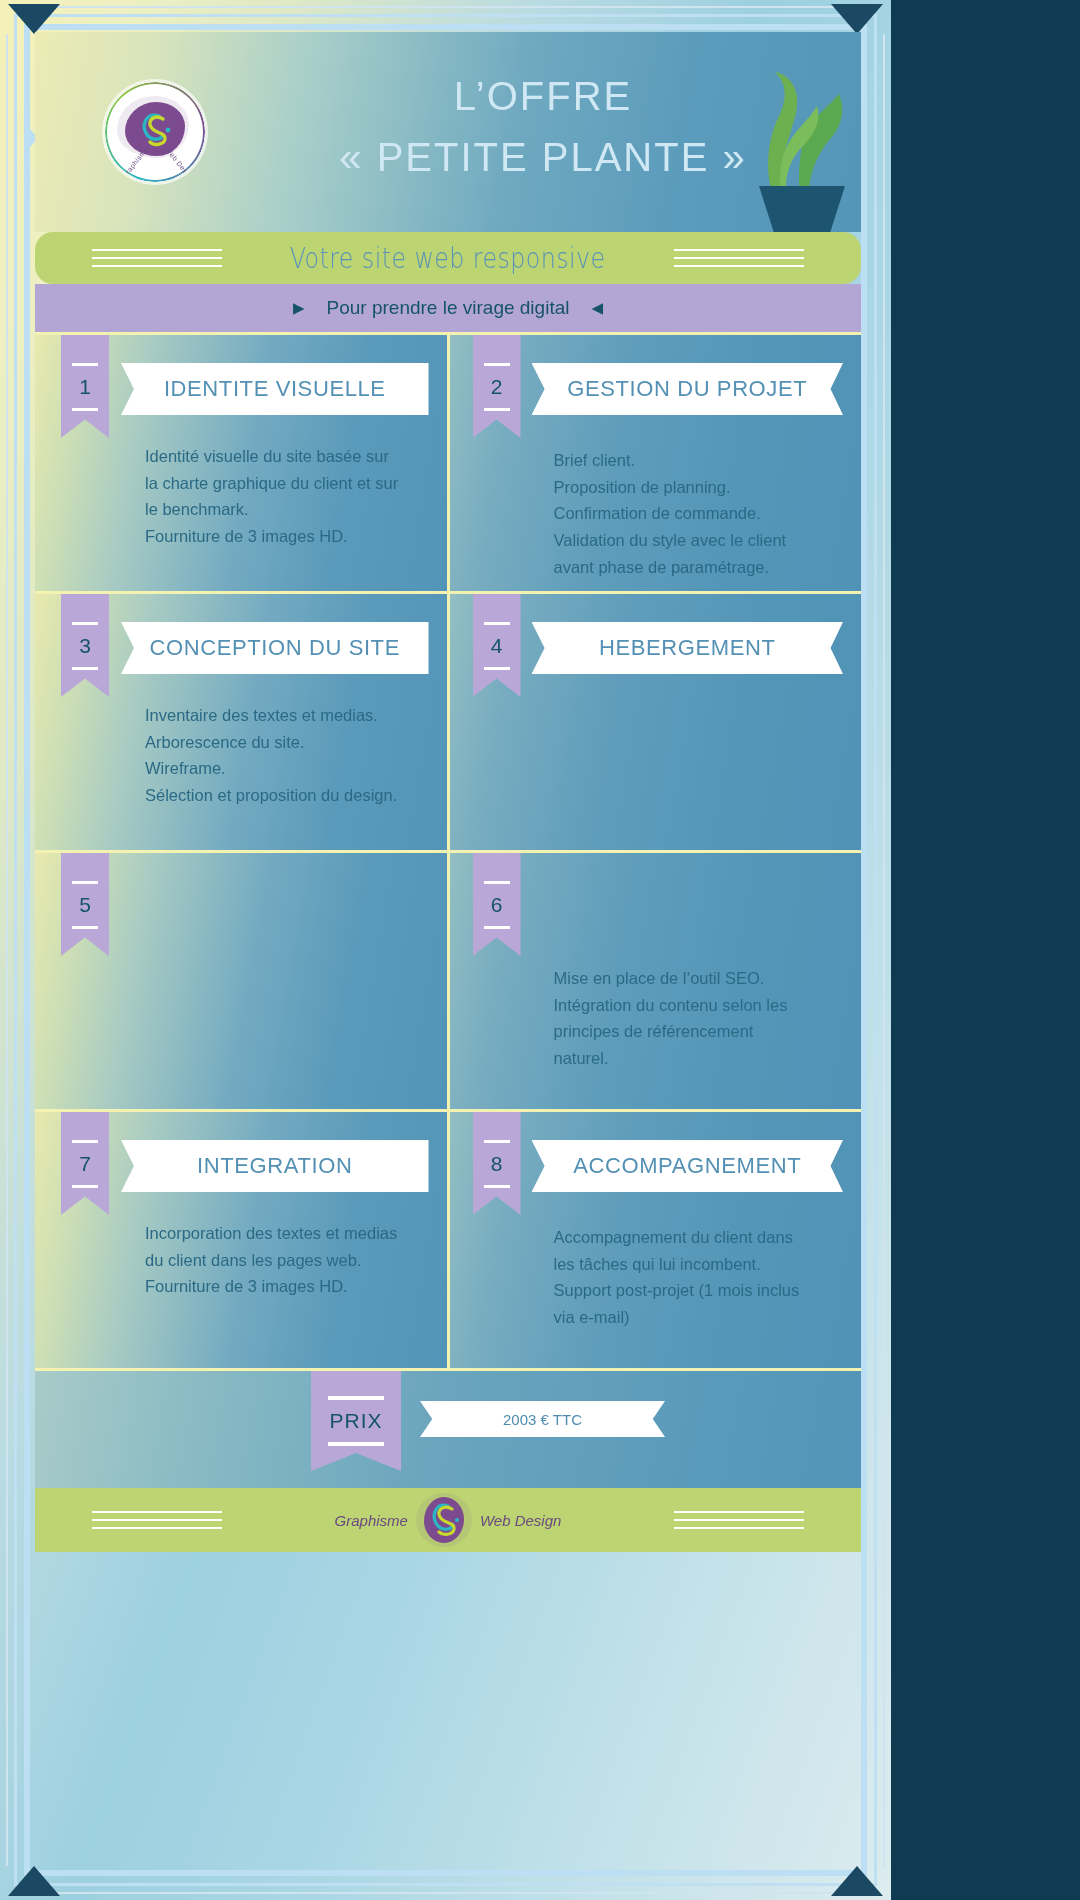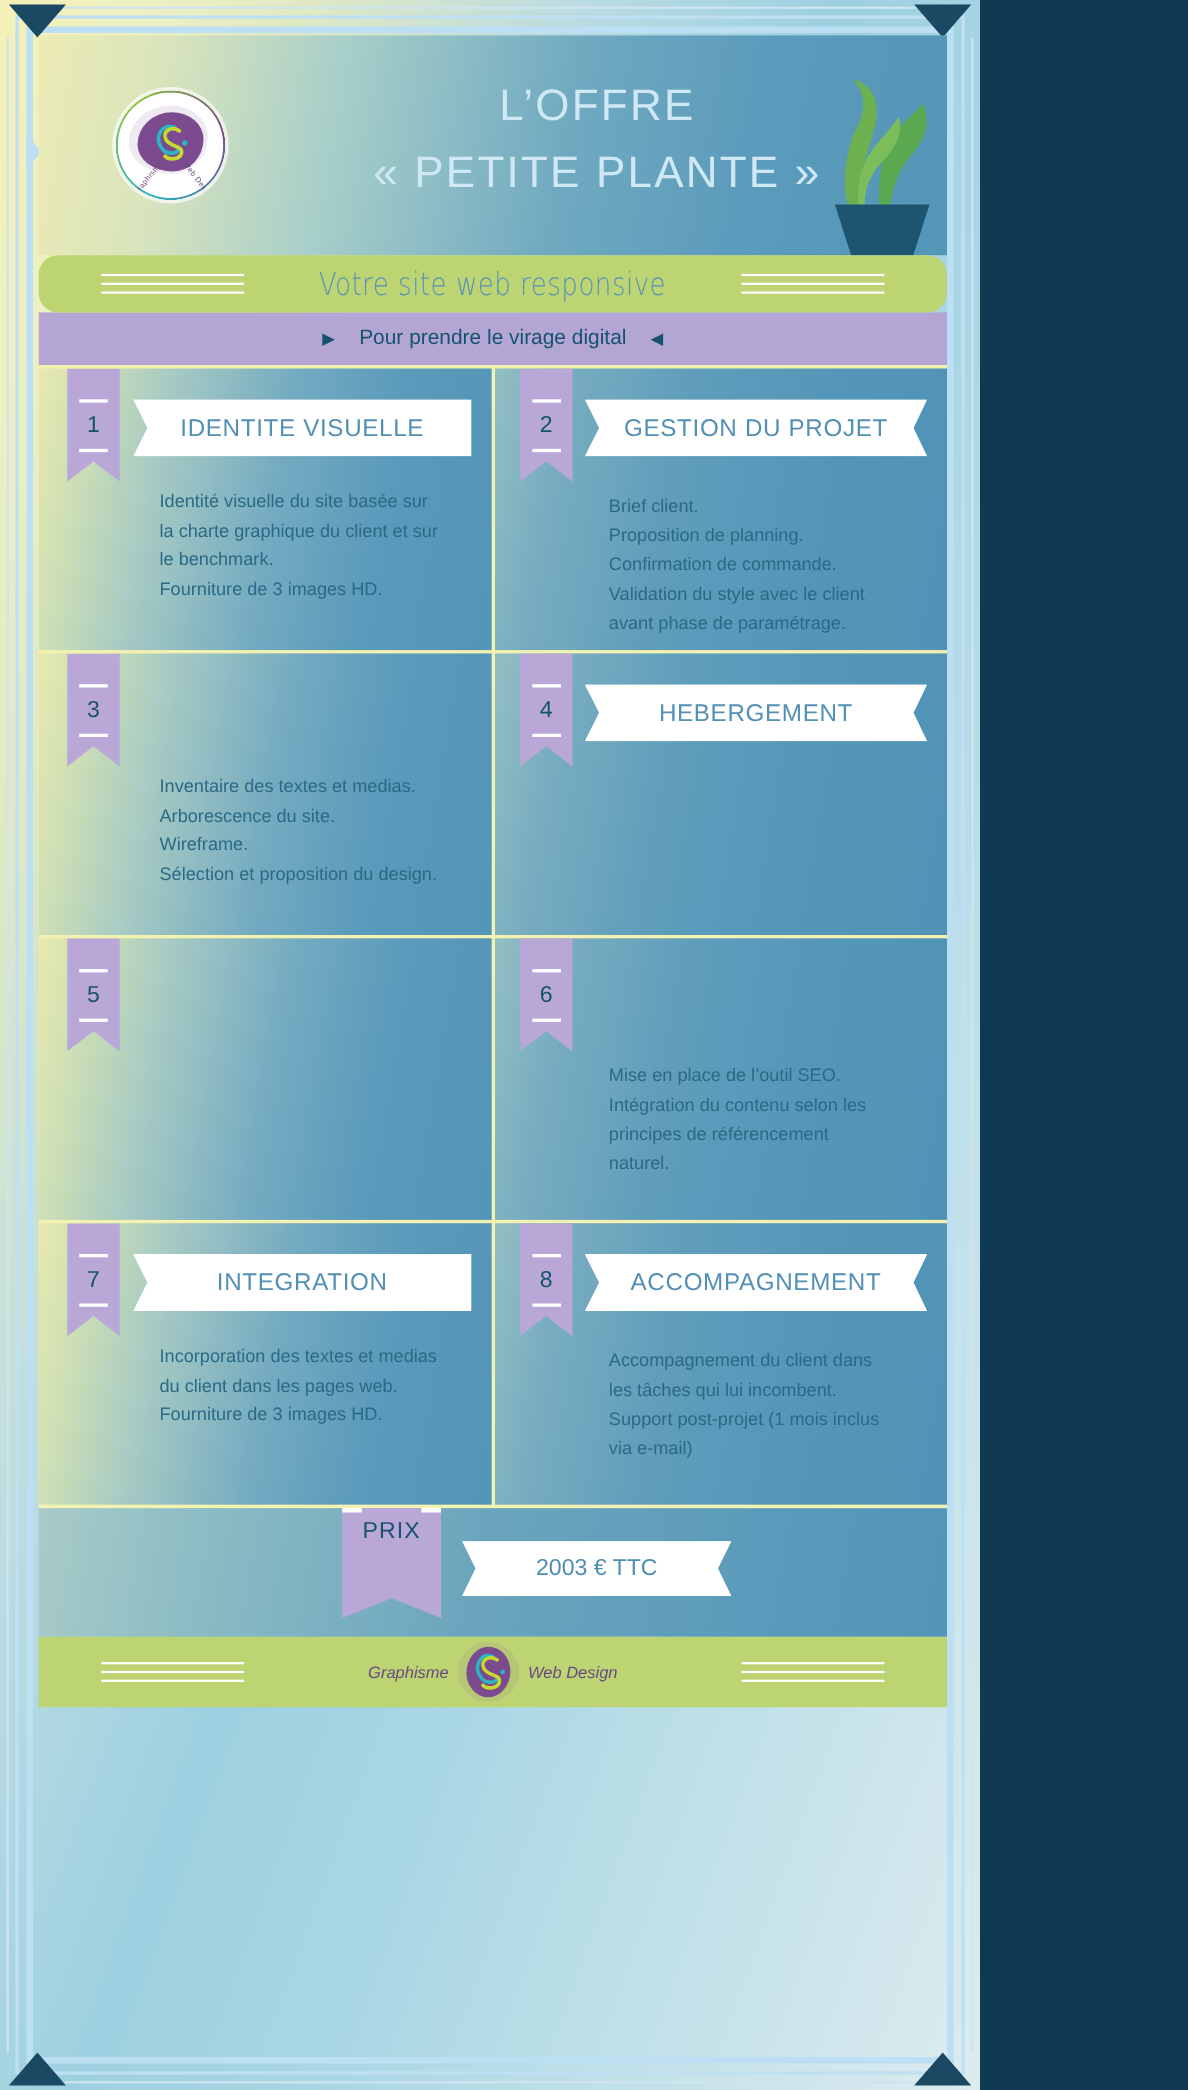--- a/index.html
+++ b/index.html
@@ -203,30 +203,30 @@
   
   .price-row {
     position:relative; height: 120px;
     background: linear-gradient(100deg,
         #a9cbc8 0%, #8cbcc4 18%, #6ba5bd 48%, #5a9aba 80%, #5395b8 100%);
     border-top:3px solid #f4f2b0;
   }
   .price-ribbon {
     position:absolute; left:276px; top:0; width:90px; height:100px;
     background:#b9a8d7;
-    display:flex; flex-direction:row; align-items:flex-start; justify-content:center;
+    display:flex; flex-direction:column; align-items:center; justify-content:center;
     color:#16536b; font-size:21px;
     clip-path: polygon(0 0, 100% 0, 100% 100%, 50% 82%, 0 100%);
   }
   .price-ribbon .bar { width:56px; height:4px; background:#fff; }
   .price-ribbon .lbl { margin:9px 0; letter-spacing:1px; }
   .price-banner {
-    position:absolute; left:385px; top:30px; width:245px; height:50px;
+    position:absolute; left:385px; top:30px; width:245px; height:36px;
     background:#fff; display:flex; align-items:center; justify-content:center;
-    color:#4e8db2; font-size:21px;
+    color:#4e8db2; font-size:15px;
     clip-path: polygon(0 0, 100% 0, 95% 50%, 100% 100%, 0 100%, 5% 50%);
   }
 
   
   .footer {
     position:relative; height: 64px; background:#bcd472;
     display:flex; align-items:center; justify-content:center; gap:10px;
   }
   .footer .f-txt { color:#6b4a80; font-size:15px; font-style:italic; }
   .footer-logo { position:relative; width:52px; height:52px; }
@@ -338,20 +338,21 @@
 Validation du style avec le client
 avant phase de paramétrage.</div>
       </div>
 
       <div class="cell left">
         <div class="num-ribbon">
           <div class="bar"></div>
           <div class="n">3</div>
           <div class="bar"></div>
         </div>
+        <div class="banner">CONCEPTION DU SITE</div>
         <div class="body-txt">Inventaire des textes et medias.
 Arborescence du site.
 Wireframe.
 Sélection et proposition du design.</div>
       </div>
 
       <div class="cell right">
         <div class="num-ribbon">
           <div class="bar"></div>
           <div class="n">4</div>

